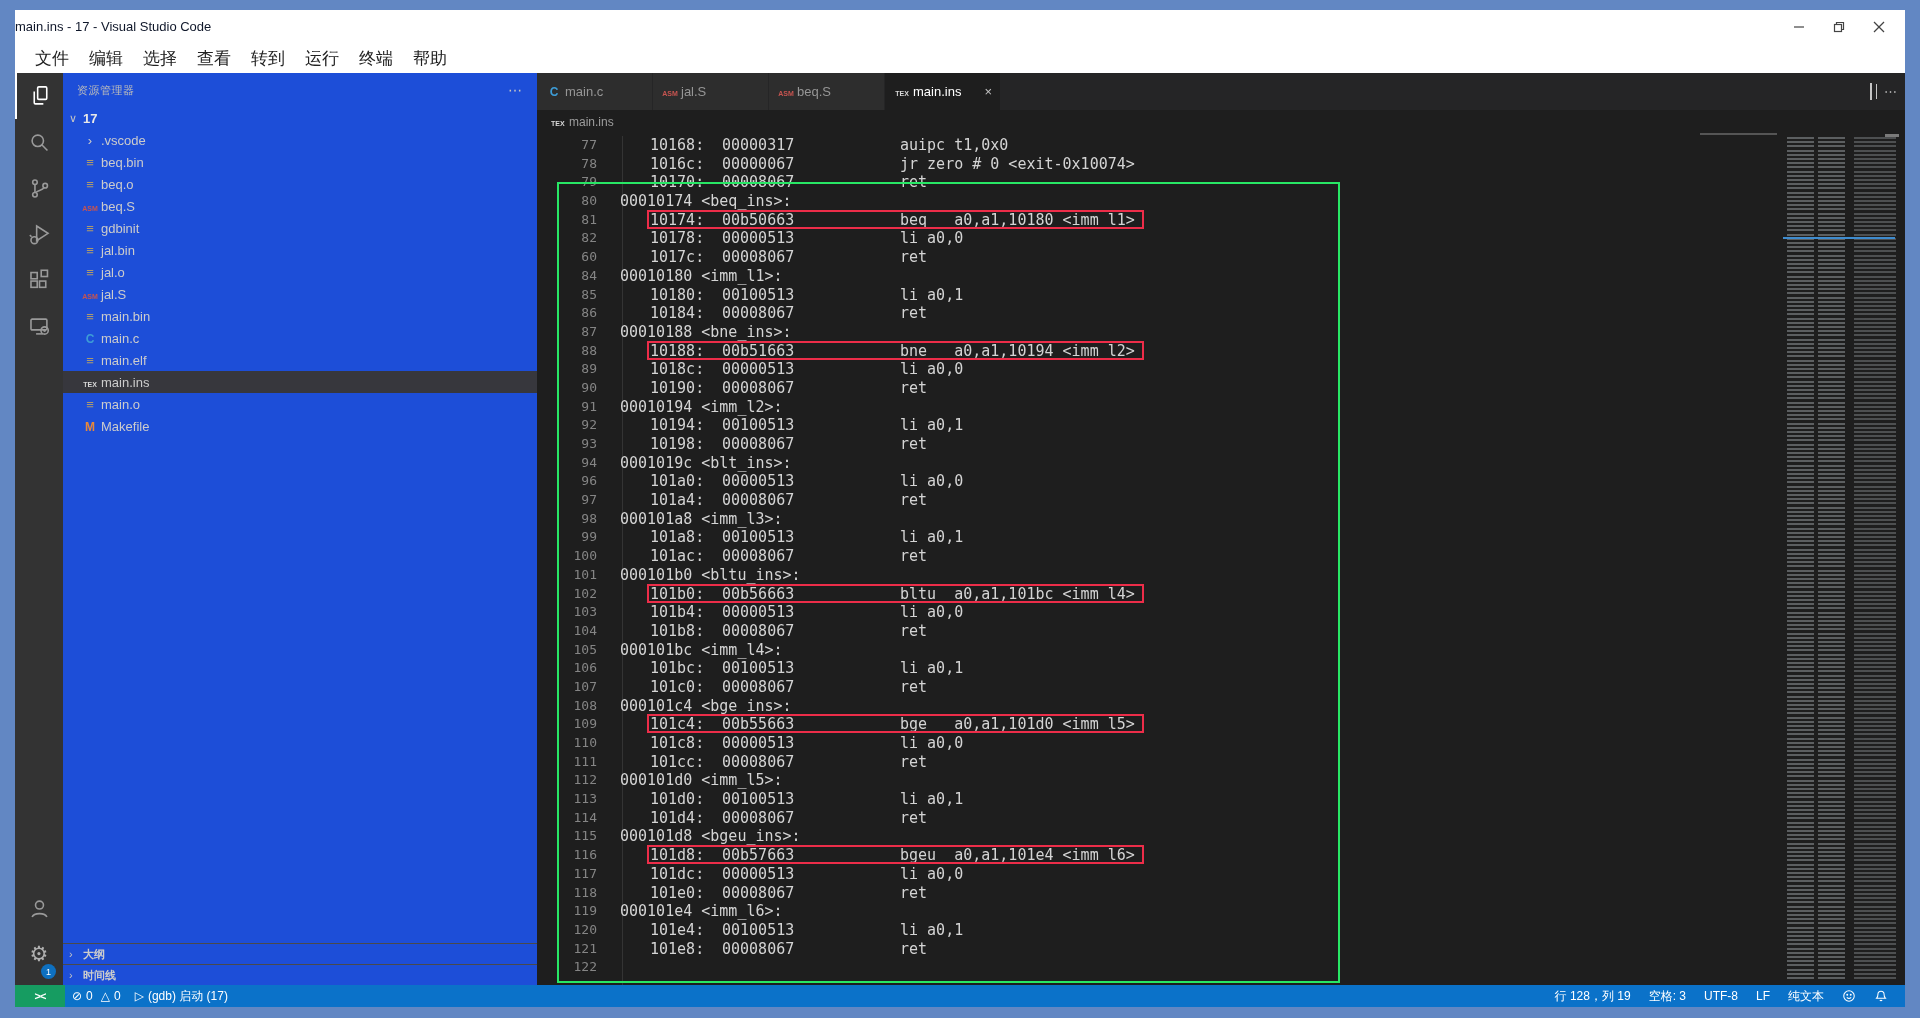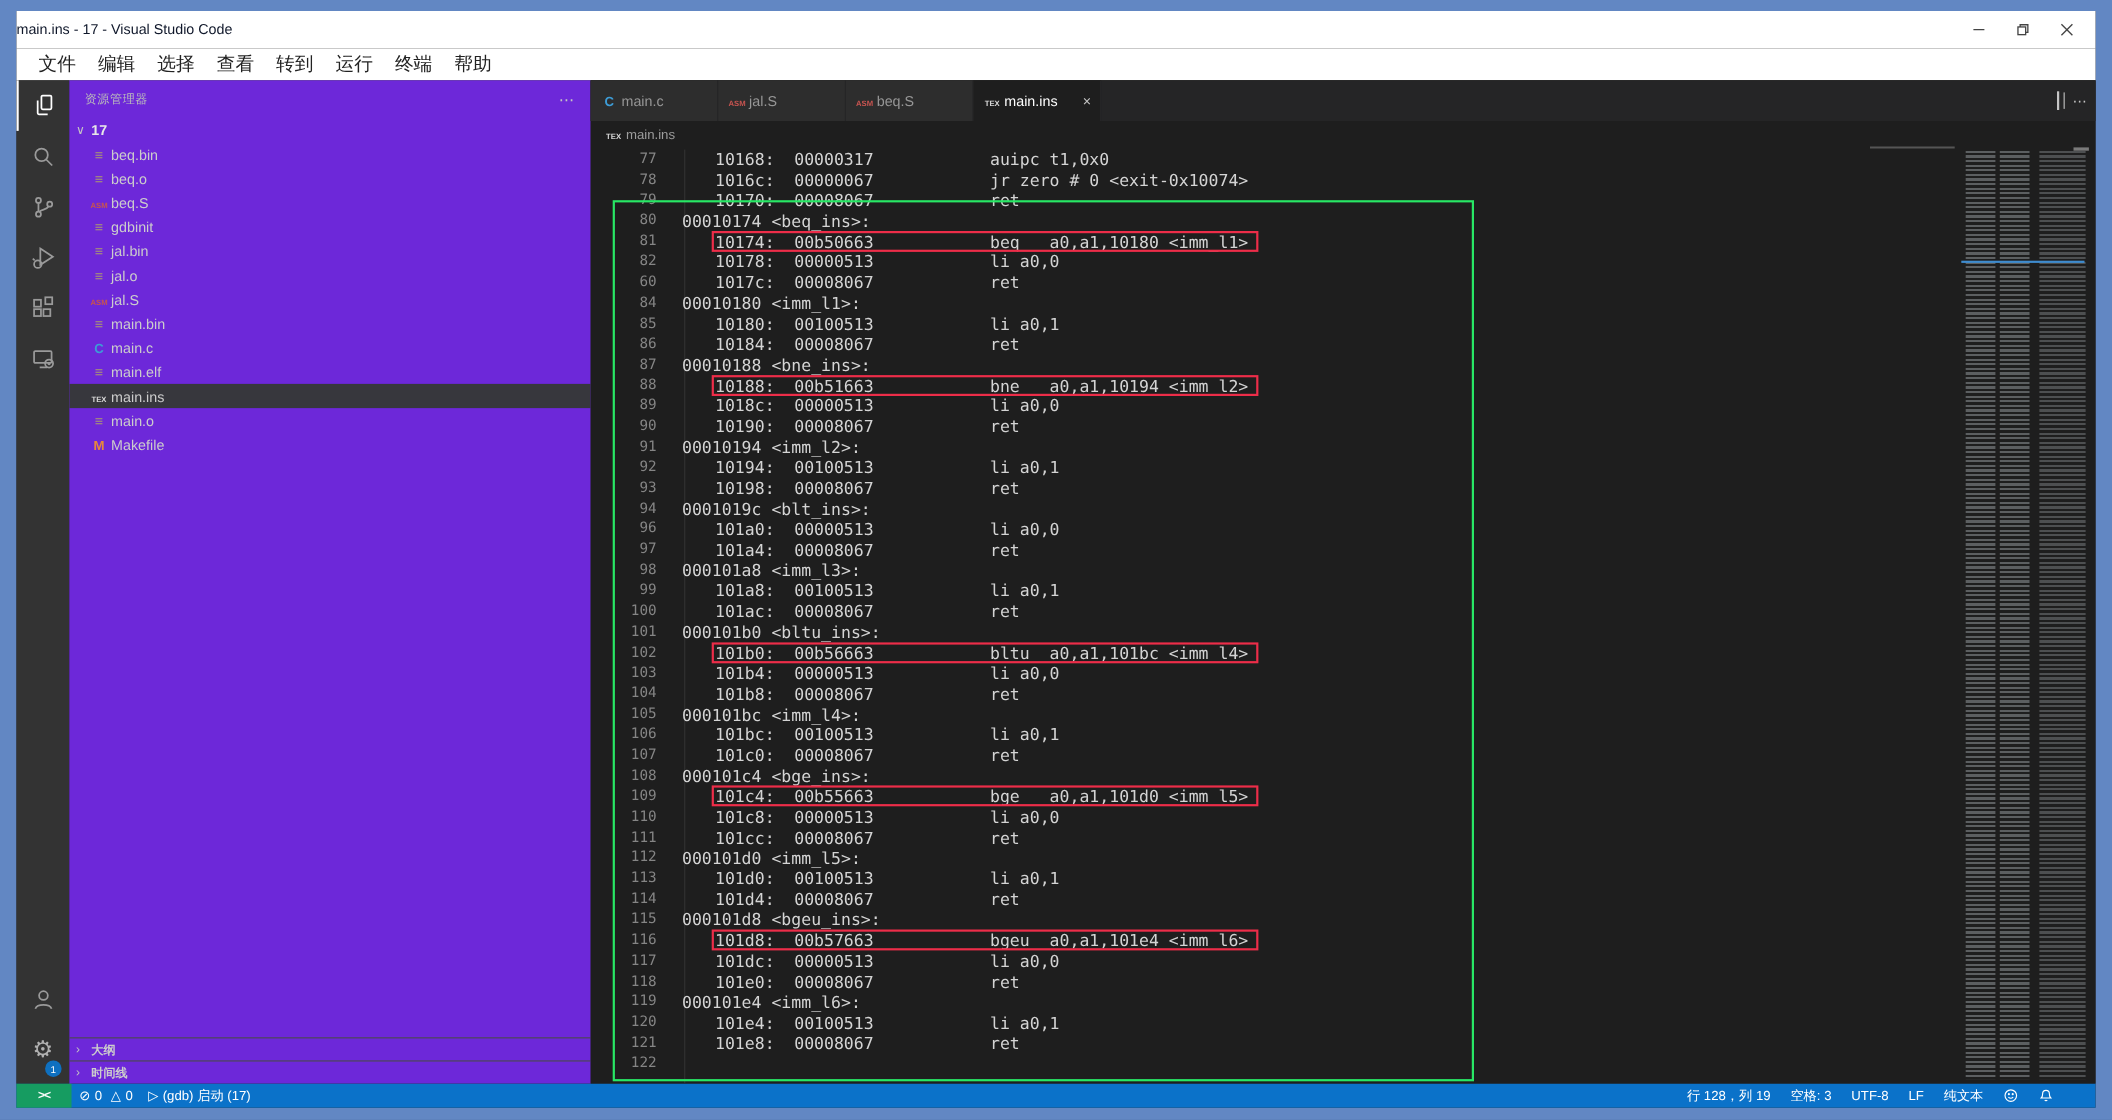--- a/index.html
+++ b/index.html
@@ -20,21 +20,21 @@
   .ab-icon{width:48px;height:46px;display:flex;align-items:center;justify-content:center;color:#9a9a9a;}
   .ab-icon svg{stroke:#9a9a9a;fill:none;stroke-width:1.4;width:25px;height:25px;}
   .ab-icon.active{border-left:2px solid #ffffff;width:46px;}
   .ab-icon.active svg{stroke:#ffffff;}
   .ab-bottom{position:absolute;bottom:8px;left:0;width:48px;}
   .gear-wrap{position:relative;}
   .gear-glyph{font-size:21px;color:#b0b0b0;font-family:"DejaVu Sans",sans-serif;}
   .badge{position:absolute;right:7px;bottom:-2px;width:15px;height:15px;border-radius:50%;
     background:#0e70c0;color:#fff;font-size:9px;display:flex;align-items:center;justify-content:center;}
   
-  .sidebar{position:relative;width:474px;background:#6d28d9;flex:none;overflow:hidden;}
+  .sidebar{position:relative;width:474px;background:#1d4ed8;flex:none;overflow:hidden;}
   .sb-header{height:34px;display:flex;align-items:center;justify-content:space-between;padding:0 14px;}
   .sb-title{font-size:11px;color:#bbbbbb;letter-spacing:.5px;}
   .sb-more{color:#c5c5c5;font-size:14px;letter-spacing:1px;}
   .tree-root{height:22px;display:flex;align-items:center;font-size:13px;color:#e8e8e8;font-weight:700;padding-left:6px;}
   .tw{color:#c5c5c5;font-weight:400;width:14px;display:inline-block;font-size:11px;}
   .file-row{height:22px;display:flex;align-items:center;padding-left:16px;font-size:13px;color:#cccccc;}
   .file-row.selected{background:#37373d;}
   .ficon{width:22px;flex:none;text-align:center;color:#b0b0b0;}
   .ficon.chevron::before{content:"›";font-size:13px;color:#cccccc;}
   .ficon.file::before{content:"≡";font-size:13px;color:#ad9a6e;}
@@ -85,21 +85,21 @@
   .mm-b{left:35px;width:27px;}
   .mm-c{left:71px;width:42px;opacity:.38;}
   .mm-line{position:absolute;left:0;width:112px;top:104px;height:2px;background:#3f8ccf;}
   .mm-thumb{position:absolute;right:6px;top:1px;width:14px;height:3px;background:#9a9a9a;opacity:.75;}
   
   .statusbar{height:22px;background:#0b72c9;display:flex;align-items:center;color:#ffffff;font-size:12px;}
   .sb-remote{width:50px;height:22px;background:#169c61;display:flex;align-items:center;justify-content:center;
     font-size:11px;font-weight:700;letter-spacing:-1px;flex:none;}
   .sbi{display:flex;align-items:center;padding:0 7px;height:22px;white-space:nowrap;}
   .sbi .g{margin-right:4px;font-family:"DejaVu Sans",sans-serif;}
-  .sb-right{margin-left:auto;display:flex;align-items:center;padding-right:29px;}
+  .sb-right{margin-left:auto;display:flex;align-items:center;padding-right:8px;}
   .sb-right .sbi{padding:0 9px;}
   .sb-right svg{stroke:#fff;fill:none;stroke-width:1.2;width:14px;height:14px;}
 </style>
 </head>
 <body>
 
 <div class="window">
 
   <div class="titlebar">
     <div class="title">main.ins - 17 - Visual Studio Code</div>
@@ -201,20 +201,24 @@
       <div class="sb-header">
         <span class="sb-title">资源管理器</span>
         <span class="sb-more">⋯</span>
       </div>
       <div class="tree-root">
         <span class="tw">∨</span>
         <span>17</span>
       </div>
       <div>
 
+      <div class="file-row">
+            <span class="ficon chevron"></span>
+            <span>.vscode</span>
+          </div>
           <div class="file-row">
             <span class="ficon file"></span>
             <span>beq.bin</span>
           </div>
           <div class="file-row">
             <span class="ficon file"></span>
             <span>beq.o</span>
           </div>
           <div class="file-row">
             <span class="ficon asm"></span>

